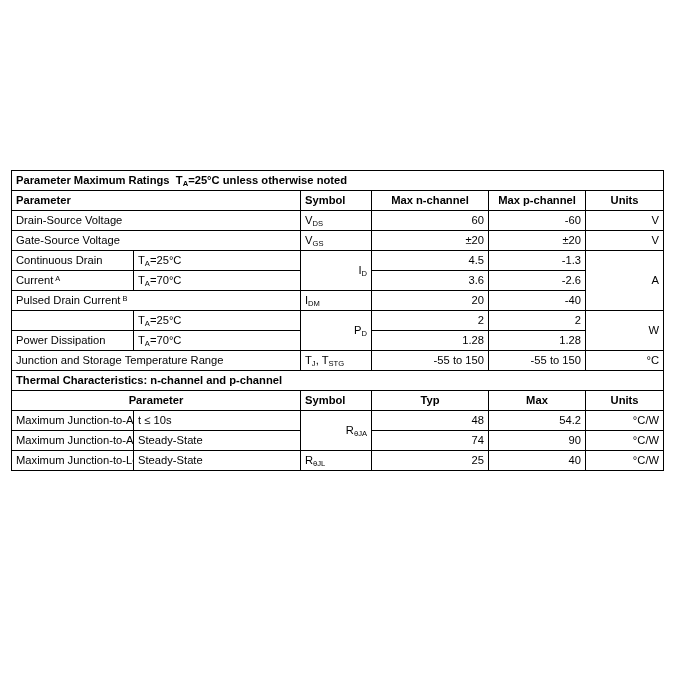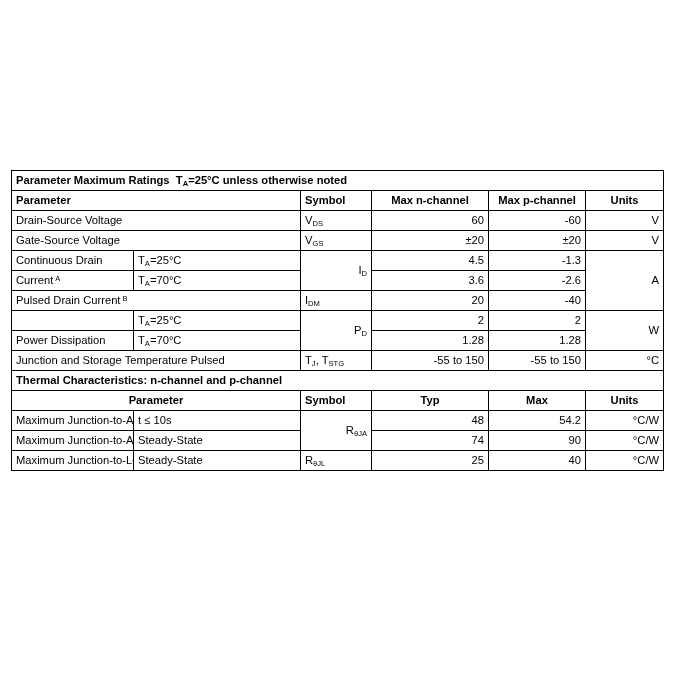--- a/index.html
+++ b/index.html
@@ -160,21 +160,21 @@
       </tr>
 
       <tr>
         <td class="l nb-r">Power Dissipation</td>
         <td class="l"><span>T</span><sub>A</sub><span>=70°C</span></td>
         <td class="c">1.28</td>
         <td class="c">1.28</td>
       </tr>
 
       <tr>
-        <td colspan="2" class="l">Junction and Storage Temperature Pulsed</td>
+        <td colspan="2" class="l">Junction and Storage Temperature Range</td>
         <td class="l"><span>T</span><sub>J</sub><span>, </span><span>T</span><sub>STG</sub></td>
         <td class="c">-55 to 150</td>
         <td class="c">-55 to 150</td>
         <td class="c">°C</td>
       </tr>
 
       <tr class="band">
         <td colspan="6" class="l">Thermal Characteristics: n-channel and p-channel</td>
       </tr>
 

